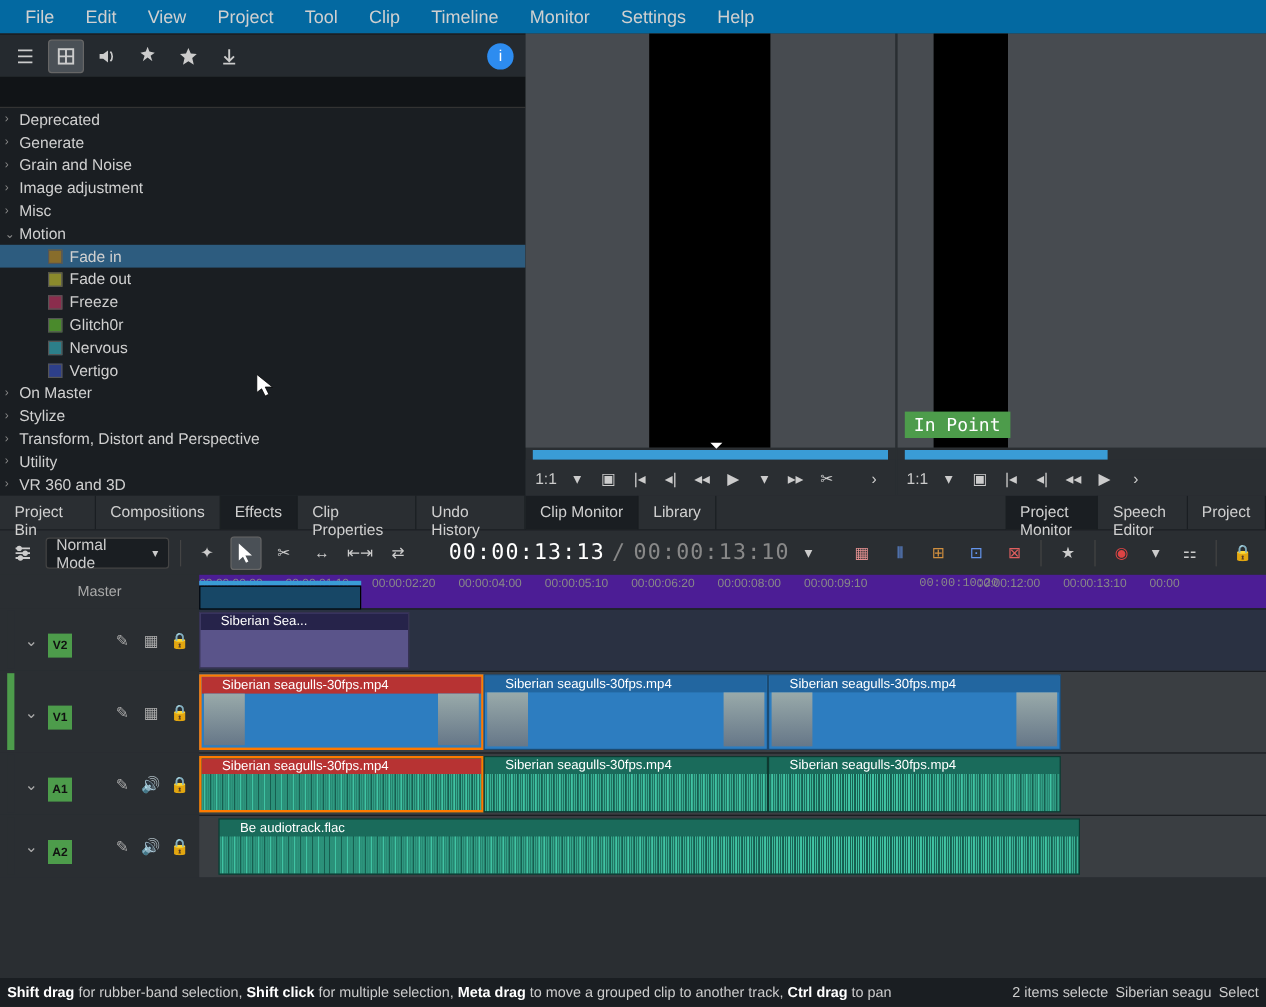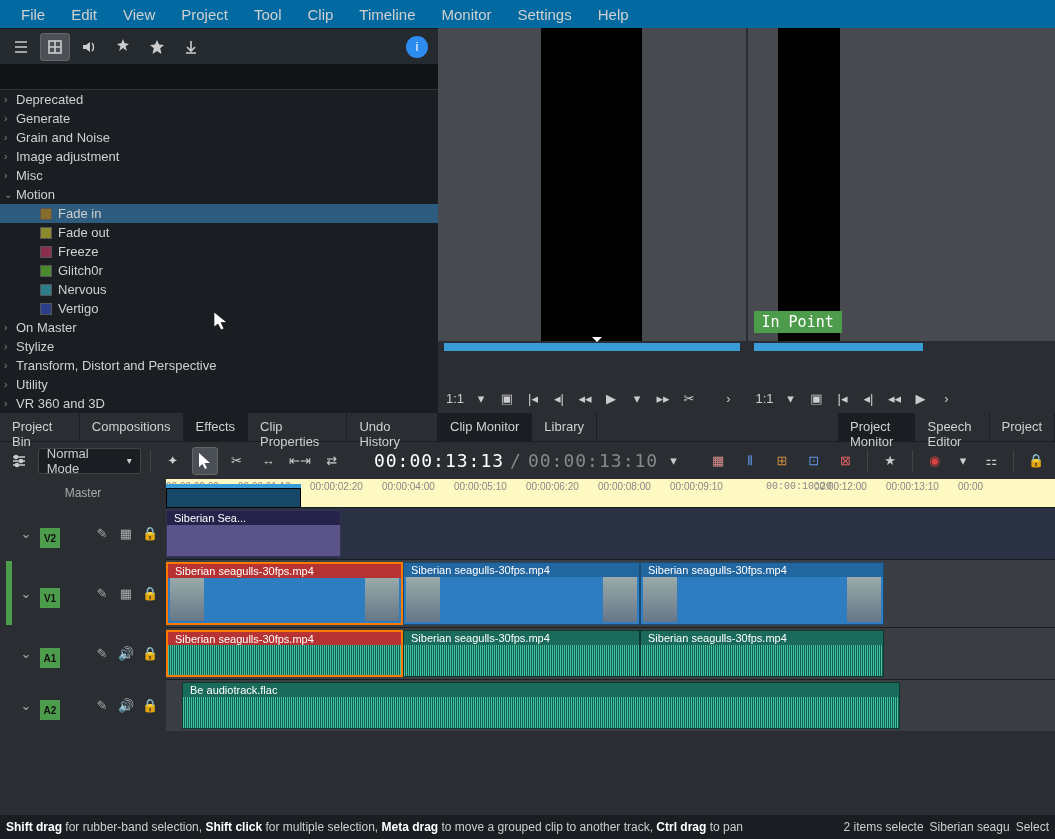--- a/index.html
+++ b/index.html
@@ -25,48 +25,48 @@
 .color-sq { width:12px; height:12px; margin-right:6px; border:1px solid #555; }
 
 .bottom-tabs { height:28px; background:#2a2e32; display:flex; align-items:stretch; font-size:13px; }
 .btab { padding:6px 12px; cursor:pointer; border-right:1px solid #1a1e22; }
 .btab.active { background:#1a1e22; }
 
 .monitor-pane { flex:1; display:flex; flex-direction:column; position:relative; }
 .monitor-view { flex:1; background:#474b50; position:relative; display:flex; align-items:center; justify-content:center; }
 .monitor-black { width:33%; height:100%; background:#000; }
 .mon-scrub { height:8px; background:#3a9cd6; margin:2px 6px 0 6px; position:relative; }
-.mon-ctrls { height:30px; display:flex; align-items:center; gap:4px; padding:0 6px; background:#2a2e32;margin-top:32px; }
+.mon-ctrls { height:30px; display:flex; align-items:center; gap:4px; padding:0 6px; background:#2a2e32; }
 .mcb { width:22px; height:22px; display:flex; align-items:center; justify-content:center; color:#ccc; cursor:pointer; }
 .in-point-tag { position:absolute; bottom:8px; left:6px; background:#4d9c4b; color:#fff; padding:2px 8px; font-family:monospace; font-size:15px; }
 
 .tl-toolbar { height:38px; background:#2a2e32; display:flex; align-items:center; padding:0 6px; gap:6px; border-top:1px solid #1a1d21; }
 .tl-select { height:26px; background:#1a1e22; border:1px solid #444; color:#ccc; padding:0 26px 0 8px; display:flex; align-items:center; position:relative; border-radius:3px; cursor:pointer; }
 .tl-select::after { content:"▾"; position:absolute; right:8px; font-size:10px; }
 .tl-sep { width:1px; height:22px; background:#444; margin:0 3px; }
 .tc { font-family:monospace; font-size:18px; color:#fff; letter-spacing:1px; }
 .tc-dim { color:#888; }
 
 .ruler-row { height:28px; display:flex; }
 .ruler-head { width:166px; display:flex; align-items:center; justify-content:center; font-size:12px; color:#aaa; }
-.ruler { flex:1; position:relative; background:#fef9c3; font-size:10px; color:#888; overflow:hidden; }
+.ruler { flex:1; position:relative; background:#4c1d95; font-size:10px; color:#888; overflow:hidden; }
 .ruler-tick { position:absolute; top:2px; }
 
 .track-row { display:flex; }
 .track-head { width:166px; display:flex; align-items:center; padding:0 6px; gap:4px; background:#2a2e32; }
 .track-head.tall { height:68px; }
 .track-head.short { height:52px; }
 .mute-strip { width:6px; align-self:stretch; margin:2px 0; }
 .track-label { width:20px; height:20px; display:flex; align-items:center; justify-content:center; font-size:10px; font-weight:bold;margin-top:10px; }
 .th-btn { width:20px; height:20px; display:flex; align-items:center; justify-content:center; color:#aaa; cursor:pointer; }
 .track-body { flex:1; position:relative; background:#3a3e42; border-top:1px solid #1a1d21; }
 .track-body.v2 { background:#2a3142; }
 
 .clip { position:absolute; top:2px; bottom:2px; border:1px solid rgba(0,0,0,.4); overflow:hidden; }
-.clip-title { font-size:11px; padding:1px 7px; white-space:nowrap; overflow:hidden; text-overflow:ellipsis; }
+.clip-title { font-size:11px; padding:1px 17px; white-space:nowrap; overflow:hidden; text-overflow:ellipsis; }
 .clip.purple { background:#5a548a; }
 .clip.purple .clip-title { background:#26234a; color:#fff; }
 .clip.blue { background:#2d7dc0; }
 .clip.blue .clip-title { background:#b73333; color:#fff; }
 .clip.sel { border:2px solid #ff7a00; }
 .clip.audio { background:#175f51; }
 .clip.audio .clip-title { background:#1a6b5b; color:#fff; }
 .wave { position:absolute; bottom:0; left:0; right:0; height:70%; background:repeating-linear-gradient(90deg,#43c9a8 0 1px, transparent 1px 2px), linear-gradient(#175f51,#175f51); opacity:.95; }
 
 .thumb { position:absolute; top:14px; bottom:2px; width:34px; background:linear-gradient(#9aa,#678); }

